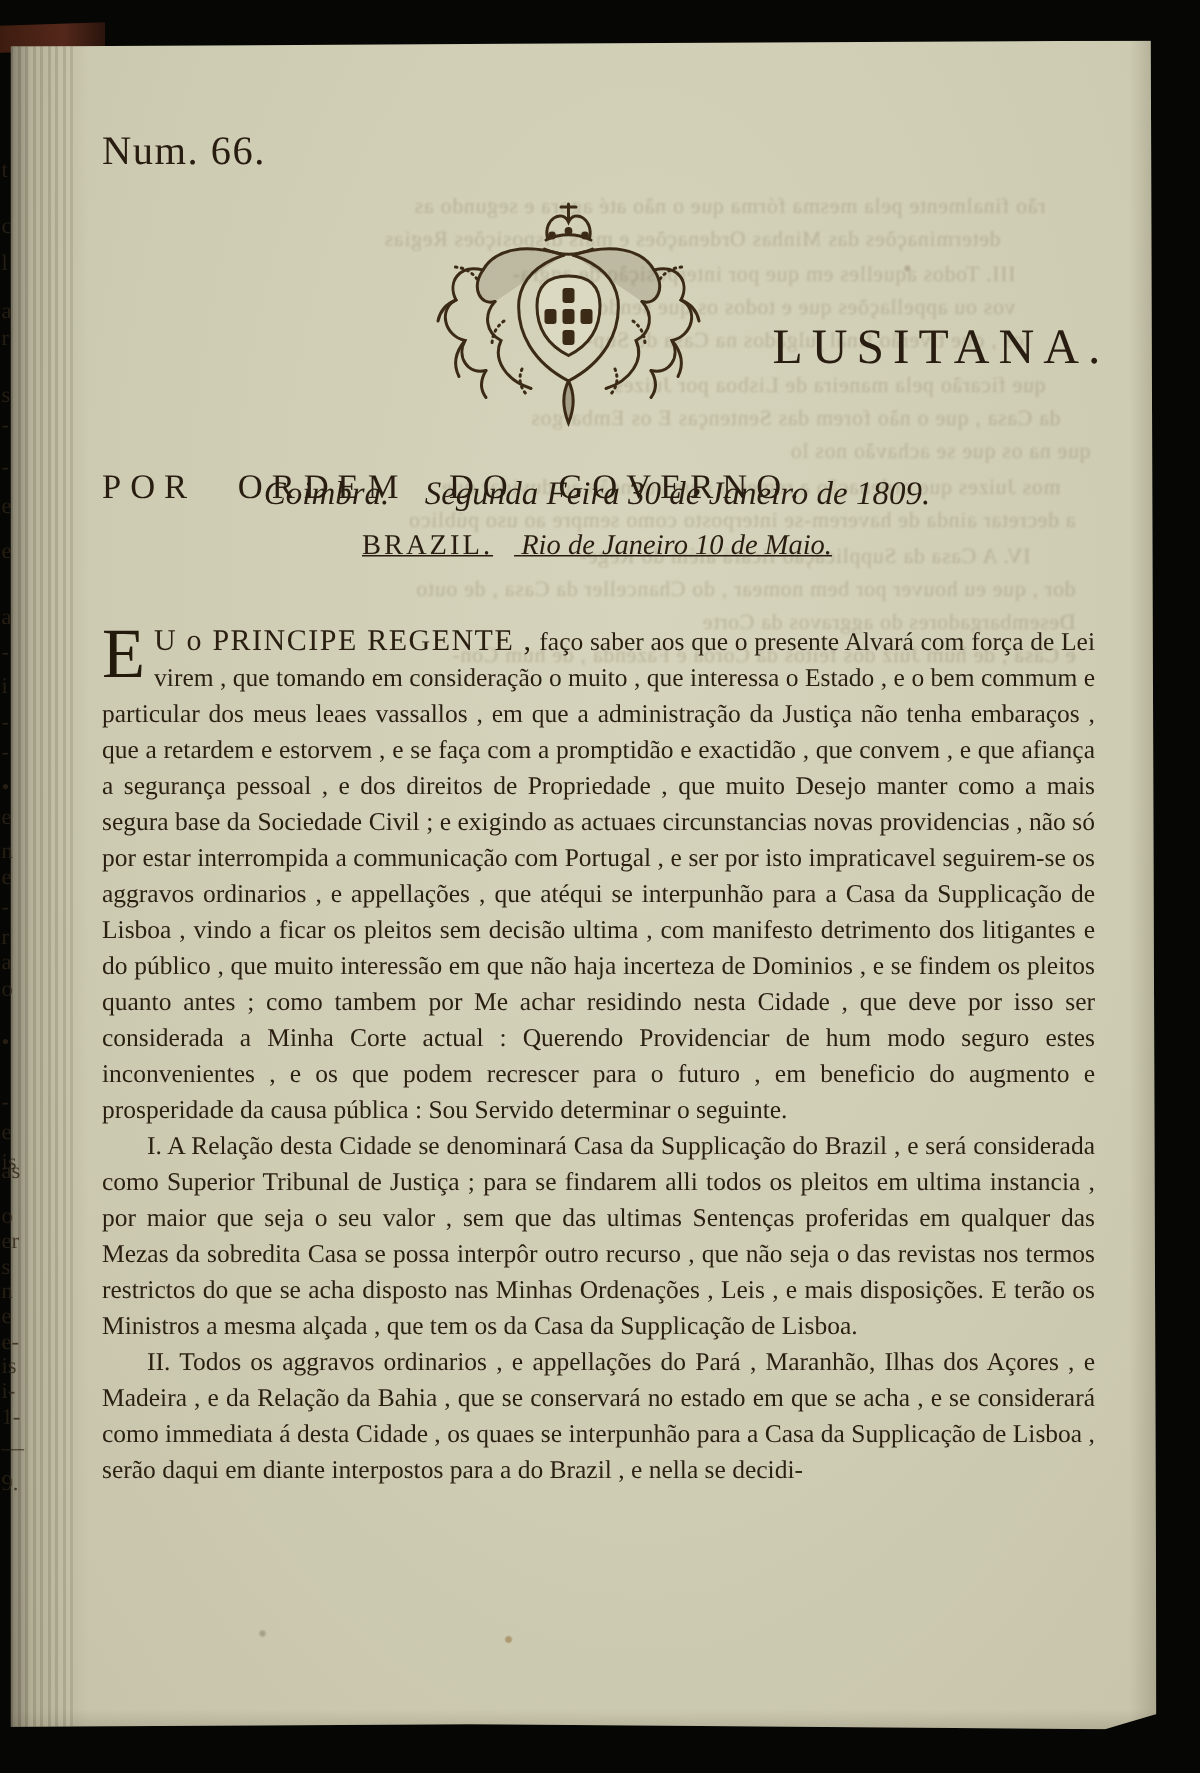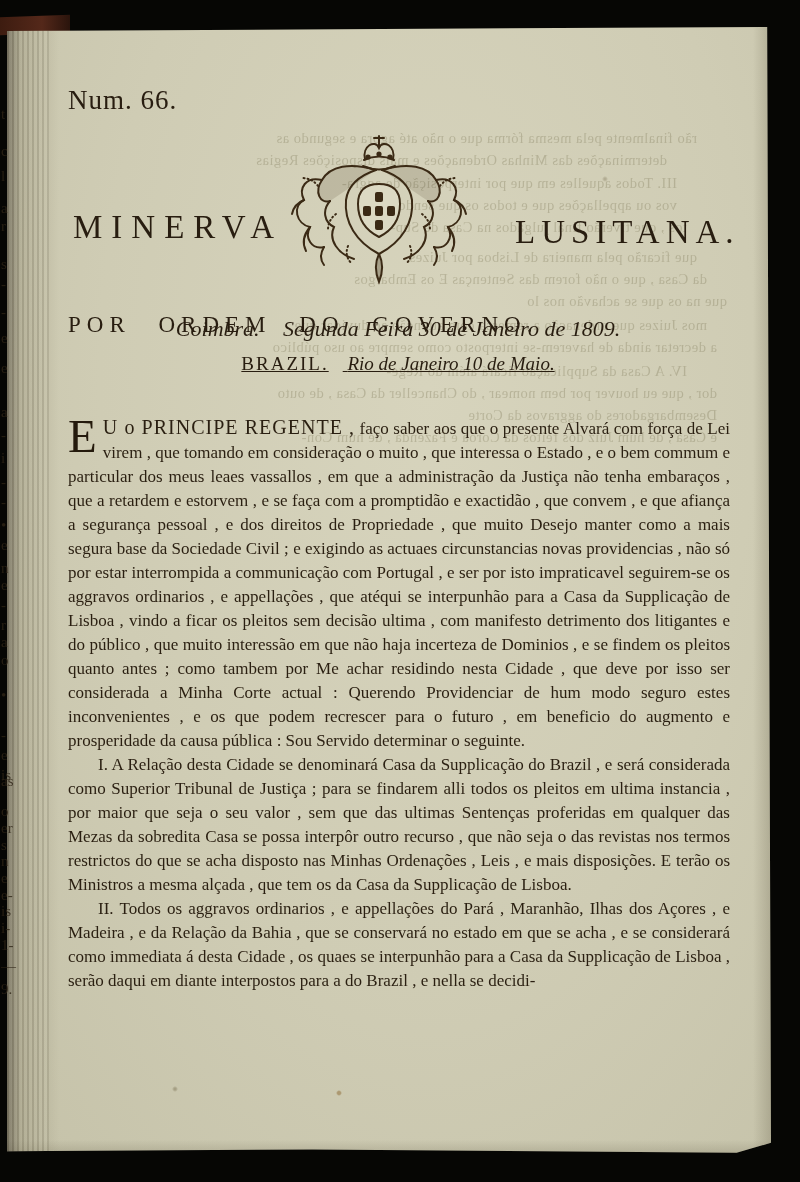--- a/index.html
+++ b/index.html
@@ -130,21 +130,20 @@
       <g fill="#3b2a15" stroke="none">
         <rect x="97" y="66" width="8" height="10" rx="2"></rect>
         <rect x="85" y="80" width="8" height="10" rx="2"></rect>
         <rect x="97" y="80" width="8" height="10" rx="2"></rect>
         <rect x="109" y="80" width="8" height="10" rx="2"></rect>
         <rect x="97" y="94" width="8" height="10" rx="2"></rect>
       </g>
     </g>
   </svg>
 
-  <div class="masthead-left ink">MINERVA</div>
   <div class="masthead-right ink">LUSITANA.</div>
 
   <div class="order-line ink">POR ORDEM DO GOVERNO.</div>
 
   <div class="dateline ink">
     <span class="place">Coimbra.</span>
     <span>Segunda Feira 30 de Janeiro de 1809.</span>
   </div>
 
   <div class="brazil-line ink">

